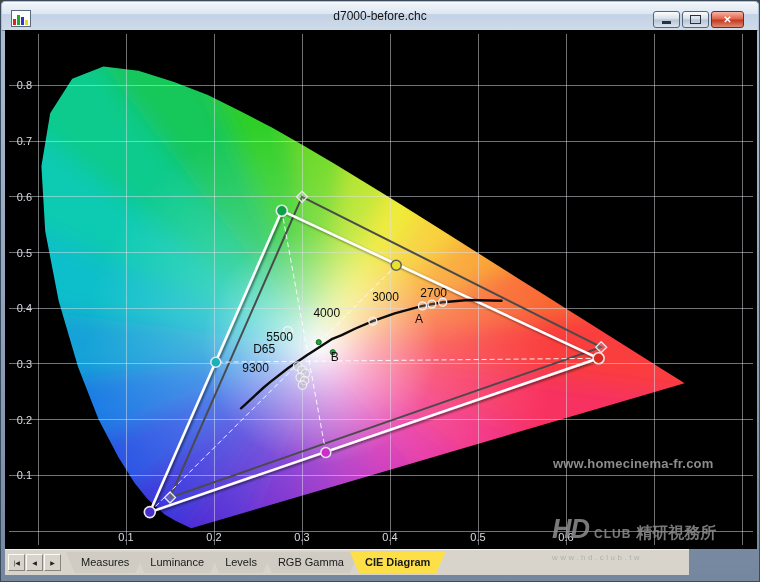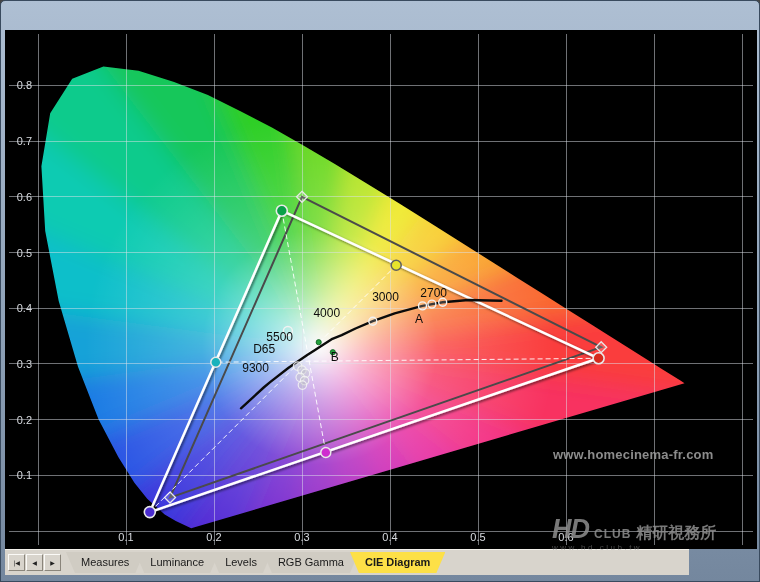--- a/index.html
+++ b/index.html
@@ -16,44 +16,64 @@
   .win-btn{width:27px;height:17px;border-radius:3px;border:1px solid #54647a;box-sizing:border-box;
     background:linear-gradient(180deg,#fdfdfd 0%,#d4dde6 48%,#b6c3d2 52%,#dde4ec 100%);
     display:flex;align-items:center;justify-content:center;padding:0;cursor:pointer;}
   .win-btn.close{width:33px;border-color:#7e2618;background:linear-gradient(180deg,#f6b3a4 0%,#e2654c 45%,#c03a22 55%,#e08a70 100%);
     color:#fff;font-size:10px;font-weight:bold;}
   .glyph-min{display:block;width:9px;height:3px;background:#233246;margin-top:6px;}
   .glyph-max{display:block;width:9px;height:7px;border:1px solid #233246;background:transparent;}
   .plot{position:absolute;left:4px;top:29px;width:752px;height:519px;background:#000;overflow:hidden;}
   .plot svg{display:block;}
   svg text{font-family:"Liberation Sans",sans-serif;}
-  .wm-site{position:absolute;left:548px;top:417px;font-size:13px;font-weight:bold;color:#9c9c9c;opacity:.9;letter-spacing:.2px;pointer-events:none;}
+  .wm-site{position:absolute;left:548px;top:426px;font-size:13px;font-weight:bold;color:#9c9c9c;opacity:.9;letter-spacing:.2px;pointer-events:none;}
   .hdclub{position:absolute;left:551px;top:515px;width:200px;color:#8f8f8f;opacity:.85;z-index:40;pointer-events:none;line-height:1;}
   .hdclub .row{display:flex;align-items:baseline;gap:5px;}
   .hd-big{font-size:27px;font-weight:700;font-style:italic;letter-spacing:-1px;}
   .hd-club{font-size:12px;font-weight:bold;letter-spacing:1px;}
   .hd-cjk{font-size:16px;font-weight:bold;}
-  .hd-sub{margin-top:1px;font-size:8px;letter-spacing:2.5px;opacity:.6;filter:blur(.5px);}
+  .hd-sub{margin-top:11px;font-size:8px;letter-spacing:2.5px;opacity:.6;filter:blur(.5px);}
   .tabbar{position:absolute;left:4px;top:548px;width:684px;height:26px;background:#d8d4cc;border-top:1px solid #f2f0ea;
     box-sizing:border-box;display:flex;align-items:flex-start;padding:2px 0 0 3px;}
   .tabnav{display:flex;gap:1px;margin:2px 5px 0 0;}
   .tabnav button{width:17px;height:17px;font-size:6px;line-height:14px;padding:0;color:#222;background:#d8d4cc;
     border:1px solid;border-color:#fbfaf7 #8a857b #8a857b #fbfaf7;cursor:pointer;font-family:"DejaVu Sans",sans-serif;}
   .tabs{display:flex;height:21px;}
   .tab{position:relative;padding:4px 15px 0;margin-left:-9px;font-size:11px;color:#1a1a1a;background:#d0ccc3;
     clip-path:polygon(0 0,100% 0,calc(100% - 9px) 100%,9px 100%);
     filter:drop-shadow(1px 1px 0 rgba(105,100,90,.9));white-space:nowrap;cursor:pointer;}
   .tab:first-child{margin-left:0;}
   .tab.active{background:#fde047;font-weight:bold;z-index:3;}
 </style>
 </head>
 <body>
 
 <div class="window">
 
+  <div class="titlebar">
+    <span class="app-icon">
+      <i style="height:6px;background:#d22;"></i>
+        <i style="height:10px;background:#2a2;"></i>
+        <i style="height:8px;background:#33c;"></i>
+        <i style="height:5px;background:#dd2;"></i>
+    </span>
+    <span class="title-text">d7000-before.chc</span>
+    <span class="win-buttons">
+      <button class="win-btn">
+          <span class="glyph-min"></span>
+        </button>
+      <button class="win-btn">
+          <span class="glyph-max"></span>
+        </button>
+      <button class="win-btn close">
+          <span>✕</span>
+        </button>
+    </span>
+  </div>
 
   <div class="plot">
     <svg id="cie-svg" width="752" height="519" viewBox="0 0 752 519">
       <defs>
         <clipPath id="horseshoe-clip">
           <path d="M186.2 498.2 L170.8 491.1 L159.7 484.5 L142.2 468.8 L129.4 452.7 L113.3 427.1 L93.5 389.2 L73 336.7 L53.7 271.1 L40.2 201.1 L36.4 136.2 L45.2 83.2 L67.2 48.7 L98.4 36.6 L133.5 40.8 L169.1 52.1 L202.9 65.1 L235 80.9 L266.9 97.6 L298.4 115.4 L329.8 134 L361.3 153.2 L392.7 172.6 L423.8 192 L454.3 211.2 L484 230 L512.4 247.9 L539.2 264.7 L563.6 280.2 L584.8 293.5 L603.4 305.3 L618.9 315 L641.5 329.3 L656 338.4 L665.7 344.5 L675.4 350.6 L679.5 353.2 Z"></path>
         </clipPath>
         <filter id="fan-blur" x="-20%" y="-20%" width="140%" height="140%">
           <feGaussianBlur stdDeviation="11"></feGaussianBlur>
         </filter>

